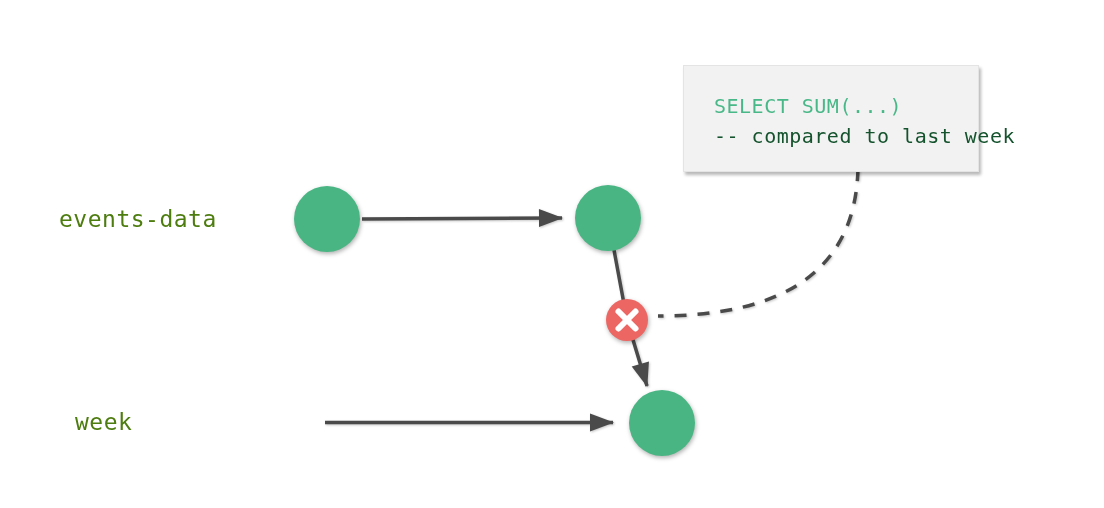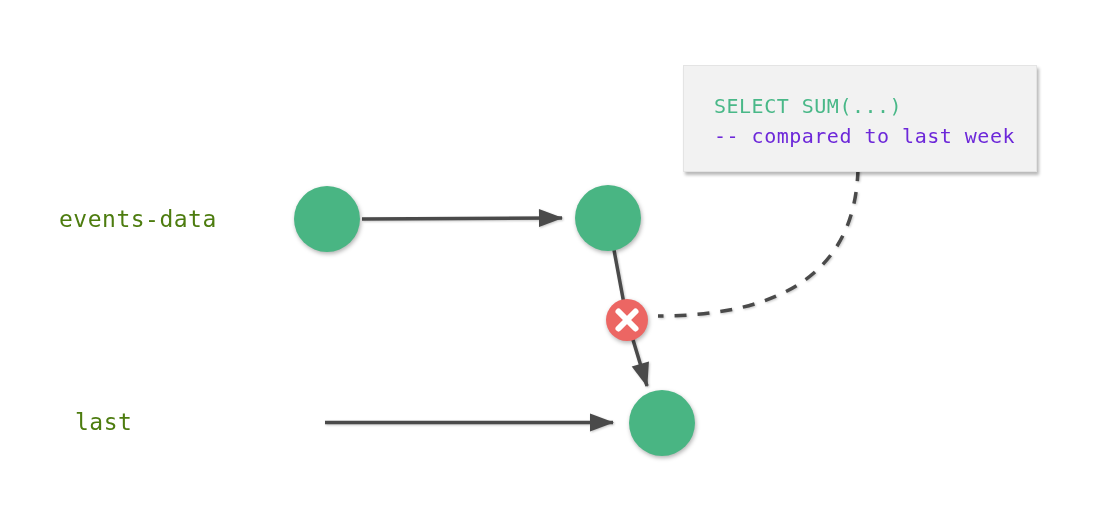--- a/index.html
+++ b/index.html
@@ -35,34 +35,34 @@
     letter-spacing: 0.5px;
     color: #4d7c0f;
     white-space: nowrap;
   }
   .label-events { left: 59px; top: 206px; }
   .label-main   { left: 75px; top: 409px; }
   .tooltip {
     position: absolute;
     left: 683px;
     top: 65px;
-    width: 354px;
+    width: 296px;
     height: 107px;
     box-sizing: border-box;
     background: #f2f2f2;
     border: 1px solid #e4e4e4;
     box-shadow: 2px 3px 3px rgba(0,0,0,0.28);
     padding: 25px 0 0 30px;
     font-size: 20px;
     line-height: 30px;
     letter-spacing: 0.5px;
     white-space: nowrap;
   }
   .code-keyword { color: #49b888; }
-  .code-comment { color: #6d28d9; }
+  .code-comment { color: #14532d; }
 </style>
 </head>
 <body>
 
 <div class="canvas">
 
   <svg class="diagram" width="1104" height="508" viewBox="0 0 1104 508">
     <defs>
       <marker id="arrow" markerUnits="userSpaceOnUse" markerWidth="28" markerHeight="22" refX="25" refY="11" orient="auto">
         <path d="M2,2 L26,11 L2,20 Z" fill="#4a4a4a"></path>
@@ -85,20 +85,20 @@
     <g class="badge-layer">
       <circle cx="627" cy="320" r="21" fill="#EC6663"></circle>
       <g stroke="#ffffff" stroke-width="6" stroke-linecap="round">
         <line x1="618.5" y1="311.5" x2="635.5" y2="328.5"></line>
         <line x1="635.5" y1="311.5" x2="618.5" y2="328.5"></line>
       </g>
     </g>
   </svg>
 
   <div class="branch-label label-events">events-data</div>
-  <div class="branch-label label-main">last</div>
+  <div class="branch-label label-main">week</div>
 
   <div class="tooltip">
     <div class="code-keyword">SELECT SUM(...)</div>
     <div class="code-comment">-- compared to last week</div>
   </div>
 
 </div>
 
 </body></html>

